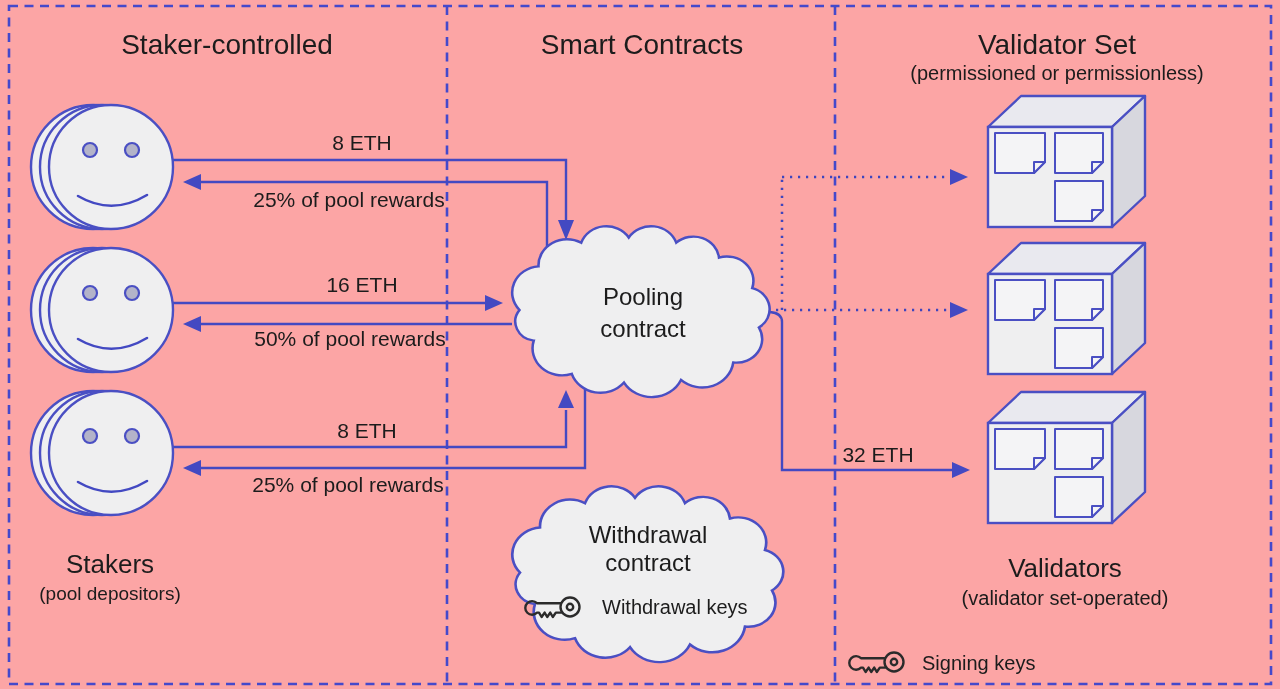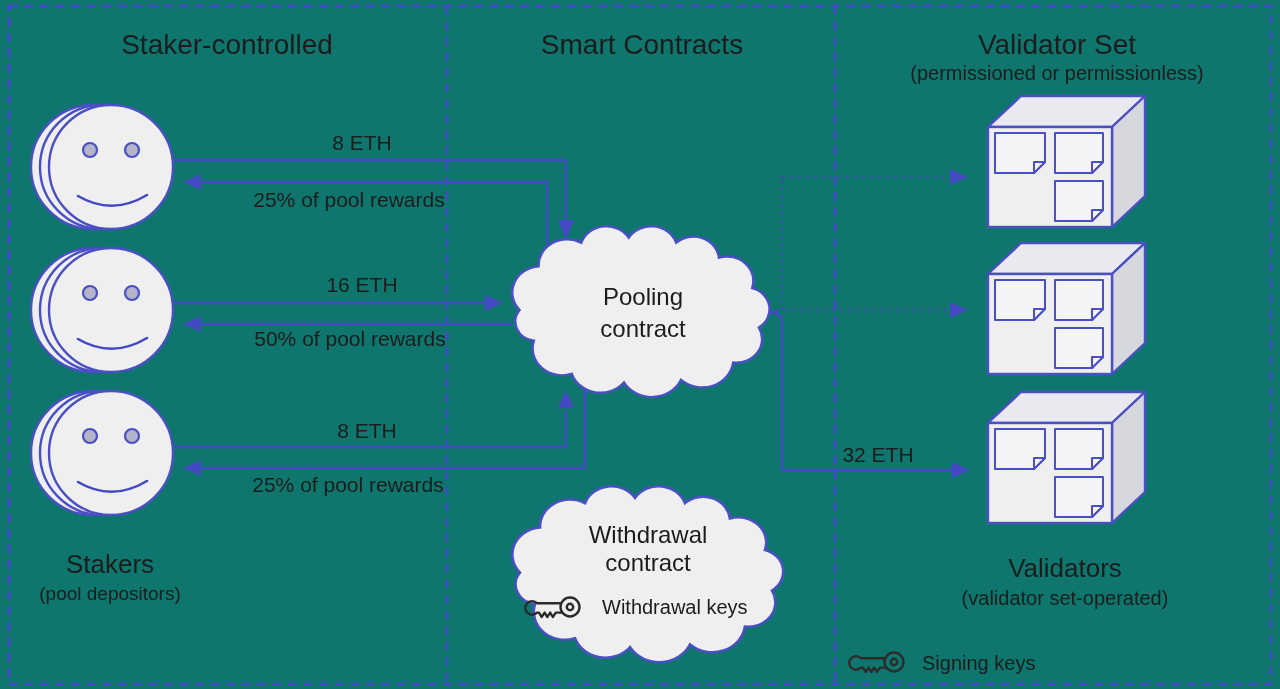--- a/index.html
+++ b/index.html
@@ -1,16 +1,16 @@
 <!DOCTYPE html>
 <html><head>
 <meta charset="utf-8">
 <style>
   html,body{margin:0;padding:0;background:#ffffff;}
-  .stage{position:relative;width:1280px;height:689px;background:#0f766e;overflow:hidden;
+  .stage{position:relative;width:1280px;height:689px;background:#fca5a5;overflow:hidden;
          font-family:"Liberation Sans",sans-serif;}
   svg{display:block;}
   svg text{font-family:"Liberation Sans",sans-serif;fill:#1c1c1c;}
   .title{font-size:28px;text-anchor:middle;}
   .subtitle{font-size:20px;text-anchor:middle;}
   .flowlabel{font-size:21px;text-anchor:middle;}
   .biglabel{font-size:26px;text-anchor:middle;}
   .sublabel{font-size:19px;text-anchor:middle;}
   .cloudlabel{font-size:24px;text-anchor:middle;}
   .keylabel{font-size:20px;text-anchor:start;}

